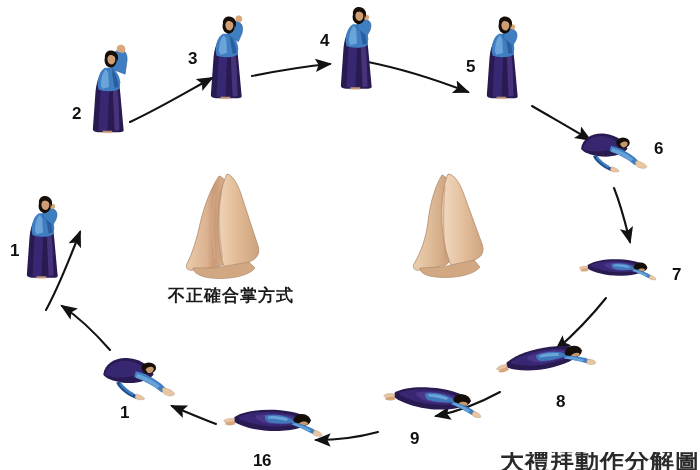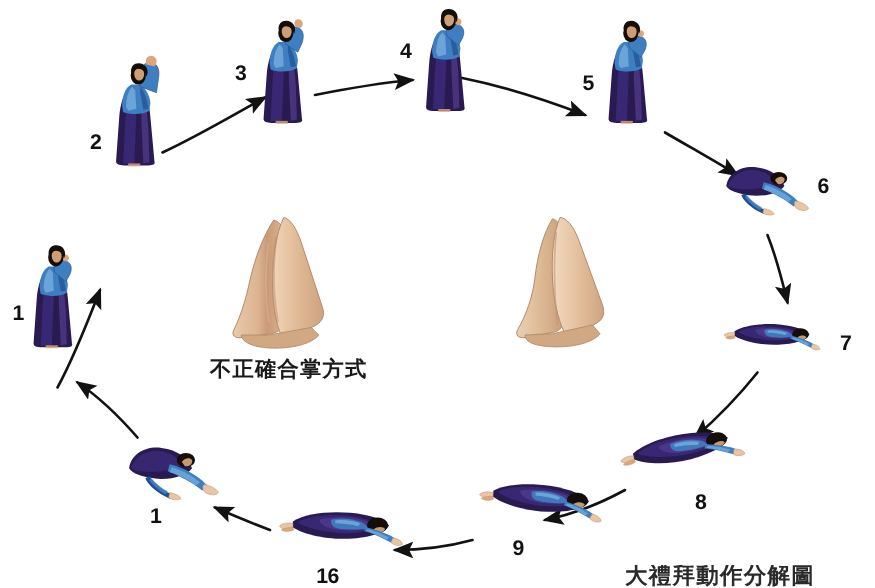--- a/index.html
+++ b/index.html
@@ -65,21 +65,21 @@
     position: absolute;
     left: 500px;
     top: 452px;
     width: 200px;
     height: 18px;
     overflow: hidden;
   }
   #bottom-title .txt {
     font-family: "DejaVu Sans", sans-serif;
     font-weight: bold;
-    font-size: 18px;
+    font-size: 24px;
     color: #2a2a2a;
     letter-spacing: 1px;
     white-space: nowrap;
     display: block;
     line-height: 18px;
   }
 </style>
 </head>
 <body>
 

